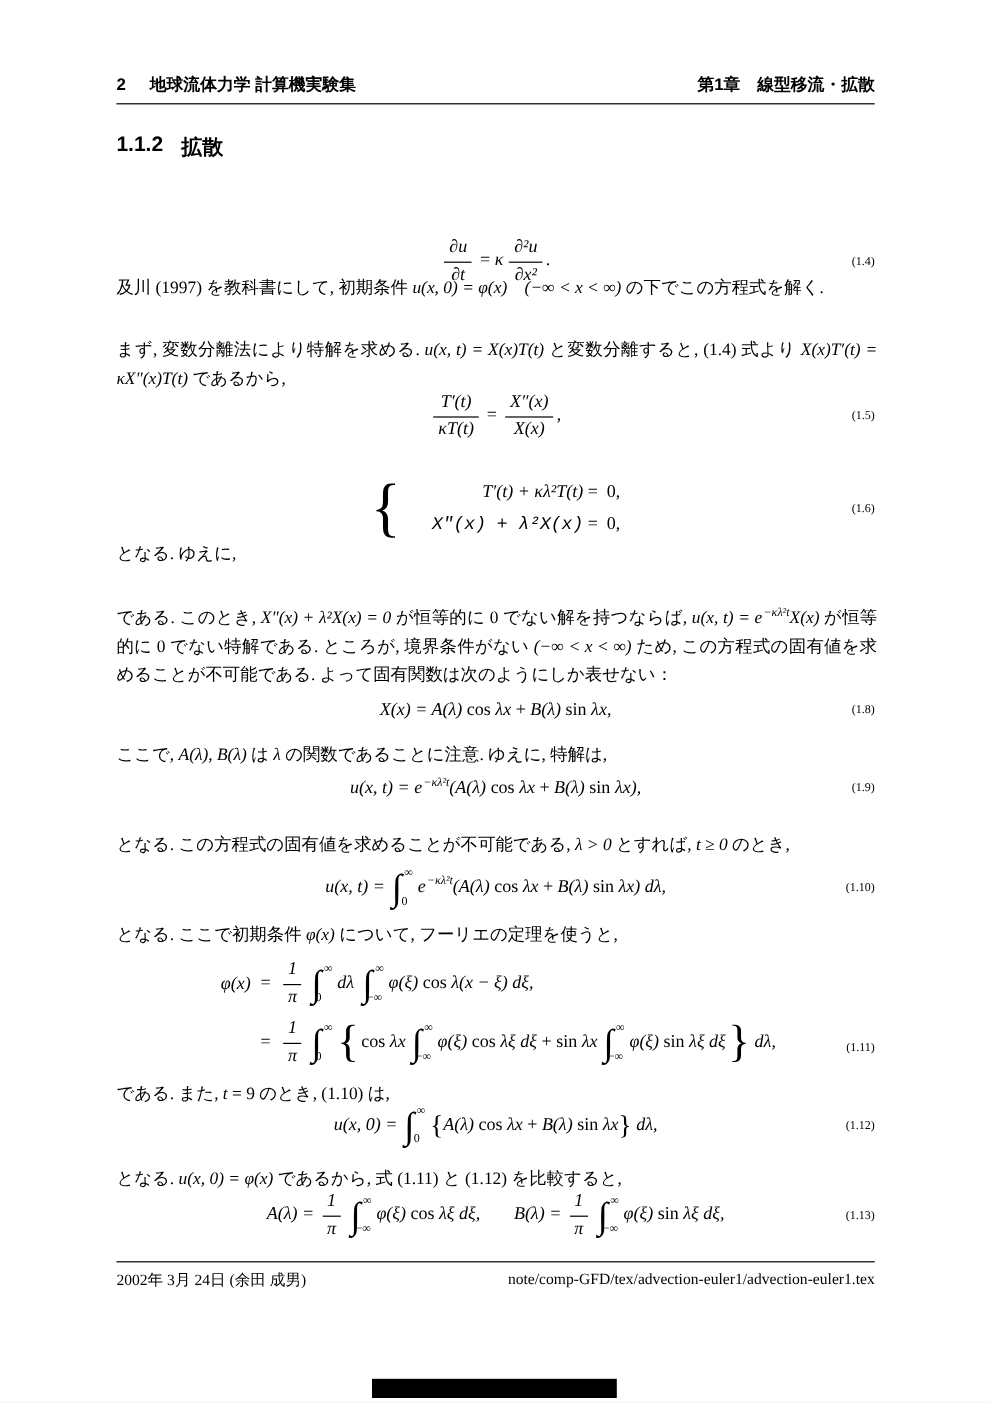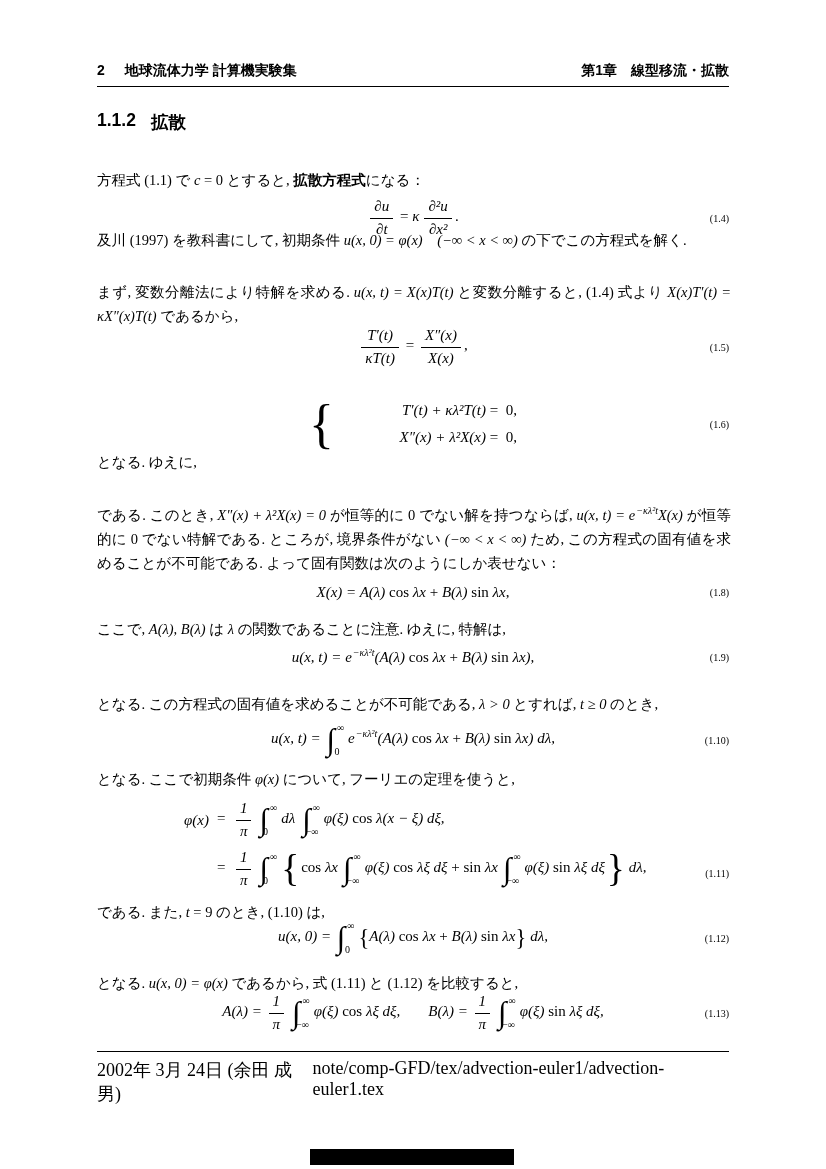--- a/index.html
+++ b/index.html
@@ -7,21 +7,21 @@
         font-family:"Liberation Serif","DejaVu Serif",serif;overflow:hidden;margin:0 auto;}
 
   
   .pheader{position:absolute;top:62px;left:97px;width:632px;display:flex;
            justify-content:space-between;align-items:baseline;
            font-family:"Liberation Sans","DejaVu Sans",sans-serif;
            font-weight:bold;font-size:14px;}
   .hleft{display:flex;gap:20px;align-items:baseline;}
   .hrule{position:absolute;top:86px;left:97px;width:632px;border-top:1.6px solid #000;}
   .pfooter{position:absolute;top:1051px;left:97px;width:632px;border-top:1px solid #000;
-           padding-top:6px;display:flex;justify-content:space-between;font-size:18px;}
+           padding-top:6px;display:flex;justify-content:space-between;font-size:13px;}
 
   .sheading{position:absolute;top:110px;left:97px;display:flex;gap:15px;
             font-family:"Liberation Sans","DejaVu Sans",sans-serif;
             font-weight:bold;font-size:17.5px;}
 
   
   .para{position:absolute;left:97px;width:634px;font-size:14.5px;line-height:24px;
         text-align:justify;}
 
   
@@ -74,38 +74,37 @@
     </div>
     <span>第1章　線型移流・拡散</span>
   </div>
   <div class="hrule"></div>
 
   <div class="sheading">
     <span>1.1.2</span>
     <span>拡散</span>
   </div>
 
-  <div class="para" style="top:168px"><span class="mr">方程式 (1.1) で </span><span class="mi">c</span><span class="mr"> = 0 とすると, </span><span class="mb">拡散方程式</span><span class="mr">になる：</span></div>
 
   <div class="eqrow" style="top:192px;height:52px">
     <span class="eqbody"><span class="mfrac"><span class="fn">∂u</span><span class="fd">∂t</span></span><span class="mr"> = </span><span class="mi">κ</span><span class="msp" style="width: 2px;"></span><span class="mfrac"><span class="fn">∂²u</span><span class="fd">∂x²</span></span><span class="mr">.</span></span>
     <span class="eqnum">(1.4)</span>
   </div>
 
   <div class="para" style="top:228px"><span class="mr">及川 (1997) を教科書にして, 初期条件 </span><span class="mi">u(x, 0) = φ(x)</span><span class="mr">　</span><span class="mi">(−∞ &lt; x &lt; ∞)</span><span class="mr"> の下でこの方程式を解く.</span></div>
   <div class="para" style="top:280px"><span class="mr">まず, 変数分離法により特解を求める. </span><span class="mi">u(x, t) = X(x)T(t)</span><span class="mr"> と変数分離すると, (1.4) 式より </span><span class="mi">X(x)T′(t) = κX″(x)T(t)</span><span class="mr"> であるから,</span></div>
 
   <div class="eqrow" style="top:321px;height:52px">
     <span class="eqbody"><span class="mfrac"><span class="fn">T′(t)</span><span class="fd">κT(t)</span></span><span class="mr"> = </span><span class="mfrac"><span class="fn">X″(x)</span><span class="fd">X(x)</span></span><span class="mr">,</span></span>
     <span class="eqnum">(1.5)</span>
   </div>
 
 
   <div class="eqrow" style="top:395px;height:58px">
-    <span class="eqbody"><span class="mcases"><span class="cbr">{</span><span class="crows"><span class="crow"><span class="mcell" style="width: 144px;"><span class="mi">T′(t) + κλ²T(t)</span></span><span class="mr"> =  0,</span></span><span class="crow"><span class="mcell" style="width: 144px;"><span class="mi">X″(x) + λ²X(x)</span></span><span class="mr"> =  0,</span></span></span></span></span>
+    <span class="eqbody"><span class="mcases"><span class="cbr">{</span><span class="crows"><span class="crow"><span class="mcell" style="width: 144px;"><span class="mi">T′(t) + κλ²T(t)</span></span><span class="mr"> =  0,</span></span><span class="crow"><span class="mcell" style="width: 144px; font-family: Liberation Mono, monospace;"><span class="mi">X″(x) + λ²X(x)</span></span><span class="mr"> =  0,</span></span></span></span></span>
     <span class="eqnum">(1.6)</span>
   </div>
 
   <div class="para" style="top:450px"><span class="mr">となる. ゆえに,</span></div>
 
 
   <div class="para" style="top:503px"><span class="mr">である. このとき, </span><span class="mi">X″(x) + λ²X(x) = 0</span><span class="mr"> が恒等的に 0 でない解を持つならば, </span><span class="mi">u(x, t) = e</span><sup class="msup">−κλ²t</sup><span class="mi">X(x)</span><span class="mr"> が恒等的に 0 でない特解である. ところが, 境界条件がない </span><span class="mi">(−∞ &lt; x &lt; ∞)</span><span class="mr"> ため, この方程式の固有値を求めることが不可能である. よって固有関数は次のようにしか表せない：</span></div>
 
   <div class="eqrow" style="top:579px;height:26px">
     <span class="eqbody"><span class="mi">X(x) = A(λ) </span><span class="mr">cos </span><span class="mi">λx</span><span class="mr"> + </span><span class="mi">B(λ) </span><span class="mr">sin </span><span class="mi">λx</span><span class="mr">,</span></span>

